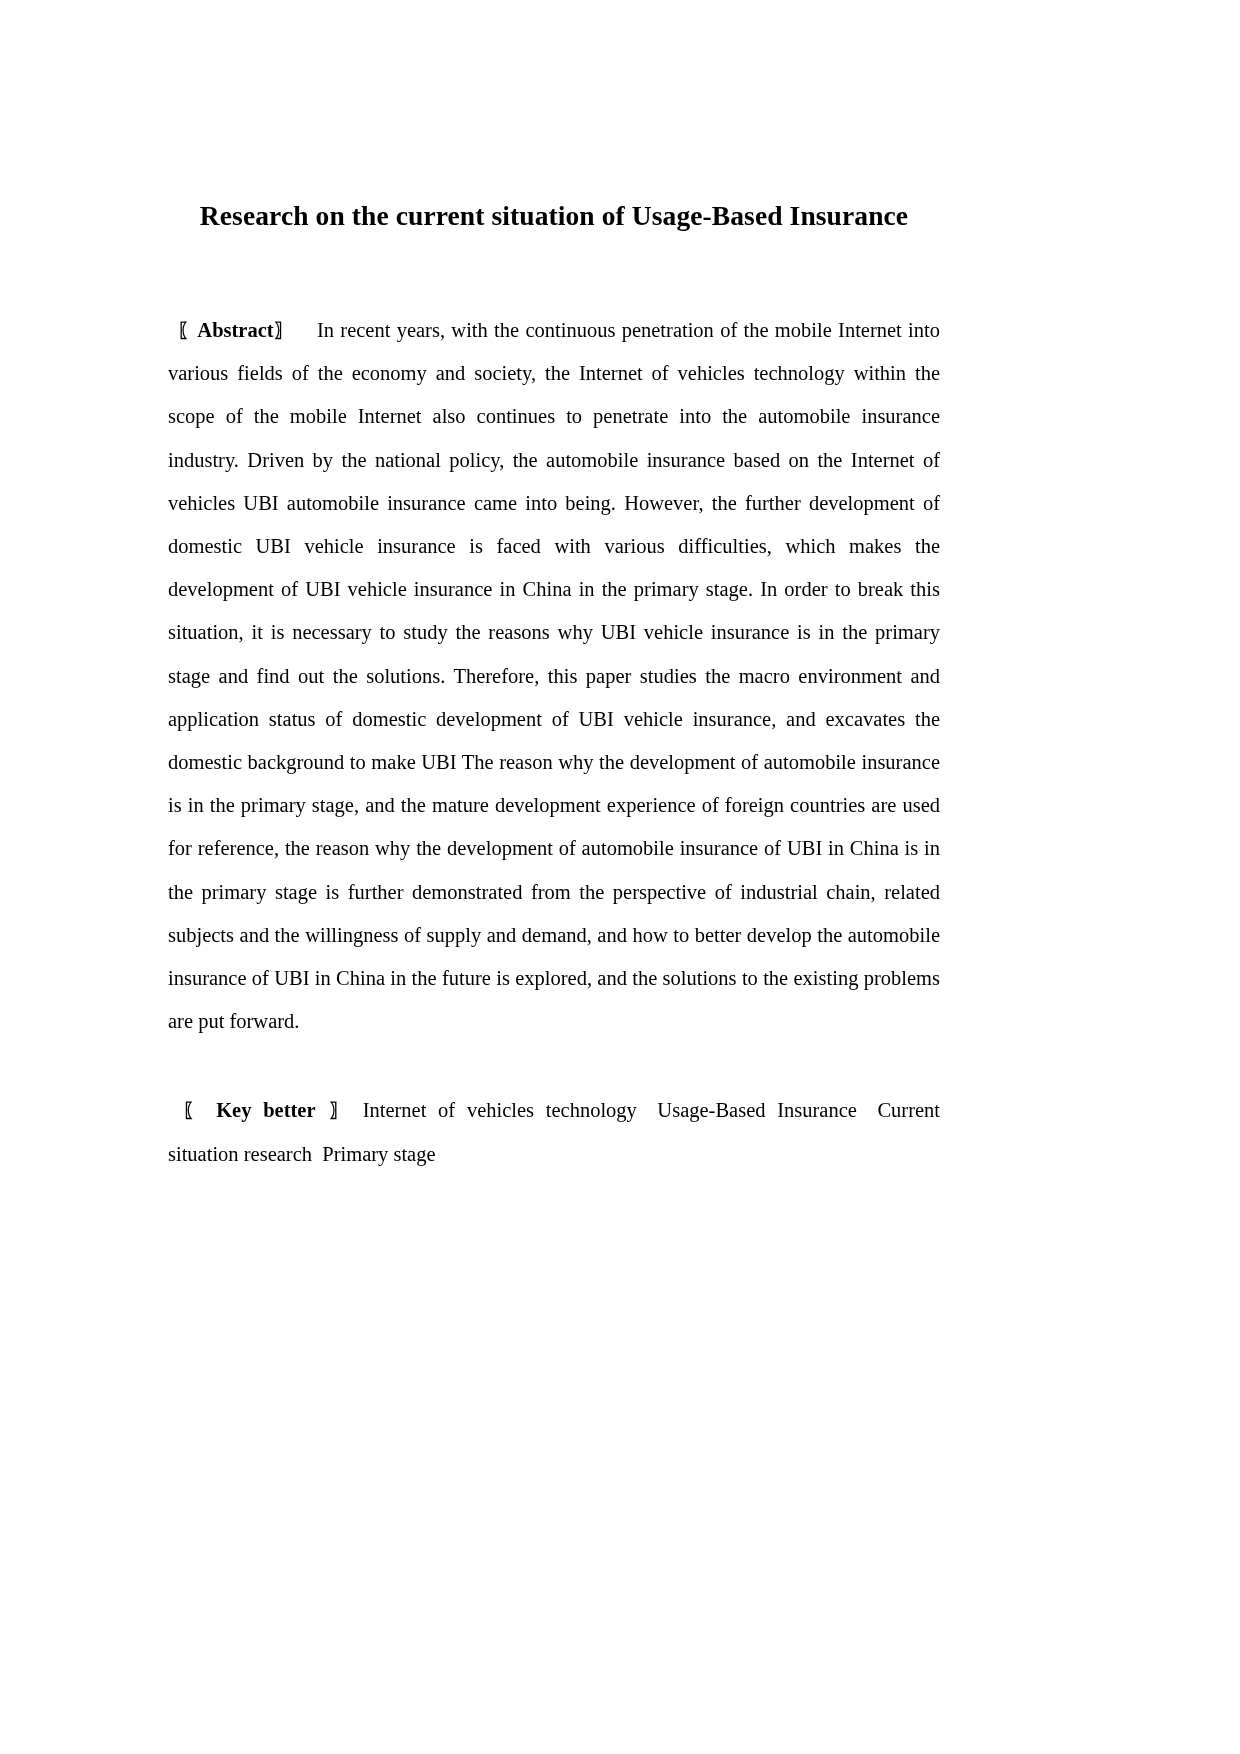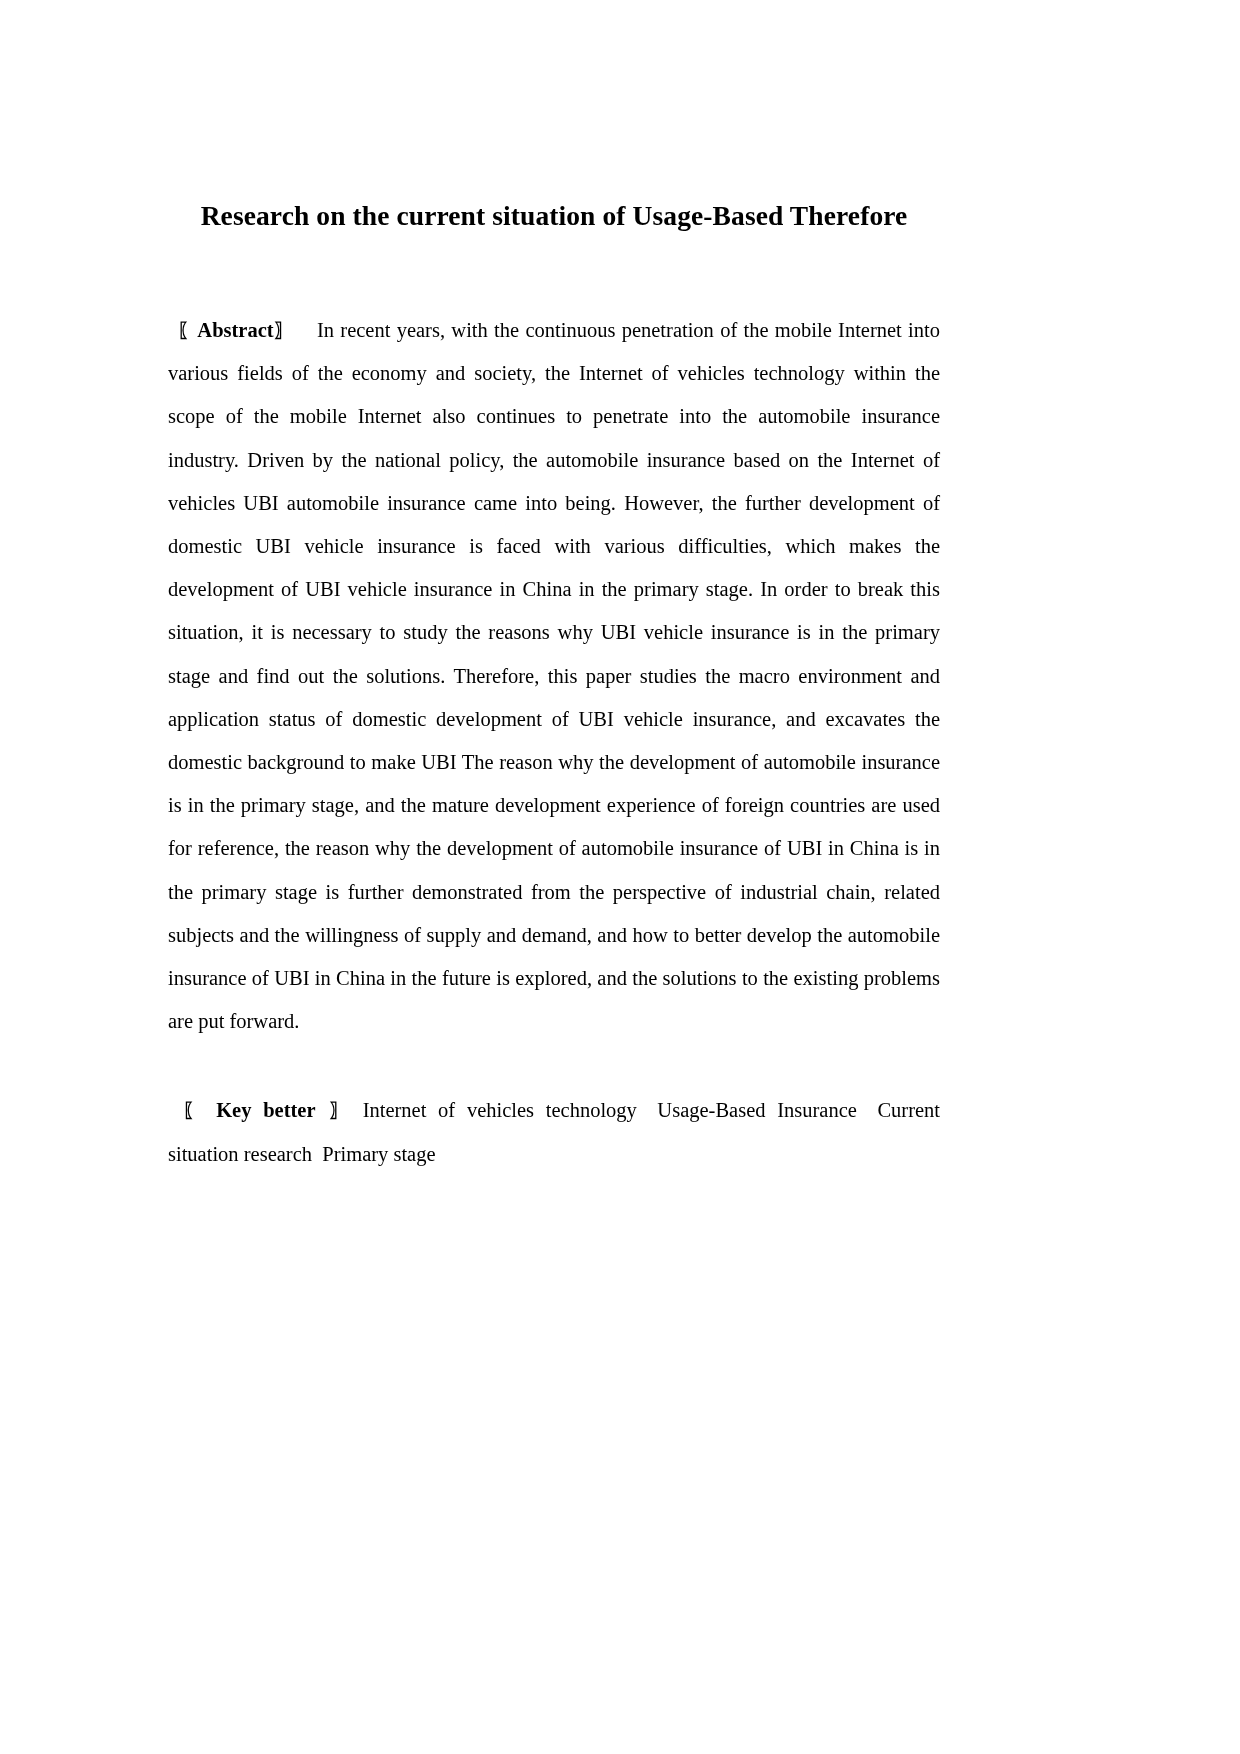--- a/index.html
+++ b/index.html
@@ -88,21 +88,21 @@
     width: 8px;
   }
 </style>
 </head>
 <body>
 
 <div class="page">
   <div class="content">
 
     <div class="title-block">
-      <div class="title-line">Research on the current situation of Usage-Based Therefore</div>
+      <div class="title-line">Research on the current situation of Usage-Based Insurance</div>
     </div>
 
     <p class="abstract-para">
       <span class="lead-space"></span><span class="label-bold"><span class="bracket">〖</span><span>Abstract</span><span class="bracket">〗</span></span><span class="gap-after-label"></span><span>In recent years, with the continuous penetration of the mobile Internet into various fields of the economy and society, the Internet of vehicles technology within the scope of the mobile Internet also continues to penetrate into the automobile insurance industry. Driven by the national policy, the automobile insurance based on the Internet of vehicles UBI automobile insurance came into being. However, the further development of domestic UBI vehicle insurance is faced with various difficulties, which makes the development of UBI vehicle insurance in China in the primary stage. In order to break this situation, it is necessary to study the reasons why UBI vehicle insurance is in the primary stage and find out the solutions. Therefore, this paper studies the macro environment and application status of domestic development of UBI vehicle insurance, and excavates the domestic background to make UBI The reason why the development of automobile insurance is in the primary stage, and the mature development experience of foreign countries are used for reference, the reason why the development of automobile insurance of UBI in China is in the primary stage is further demonstrated from the perspective of industrial chain, related subjects and the willingness of supply and demand, and how to better develop the automobile insurance of UBI in China in the future is explored, and the solutions to the existing problems are put forward.</span>
     </p>
 
     <p class="keywords-para">
       <span class="lead-space"></span><span class="label-bold"><span class="bracket">〖</span><span class="kw-gap"></span><span>Key better</span><span class="kw-gap"></span><span class="bracket">〗</span></span><span class="kw-sep-sm"></span><span>Internet of vehicles technology Usage-Based Insurance Current situation research Primary stage</span>
     </p>
 

